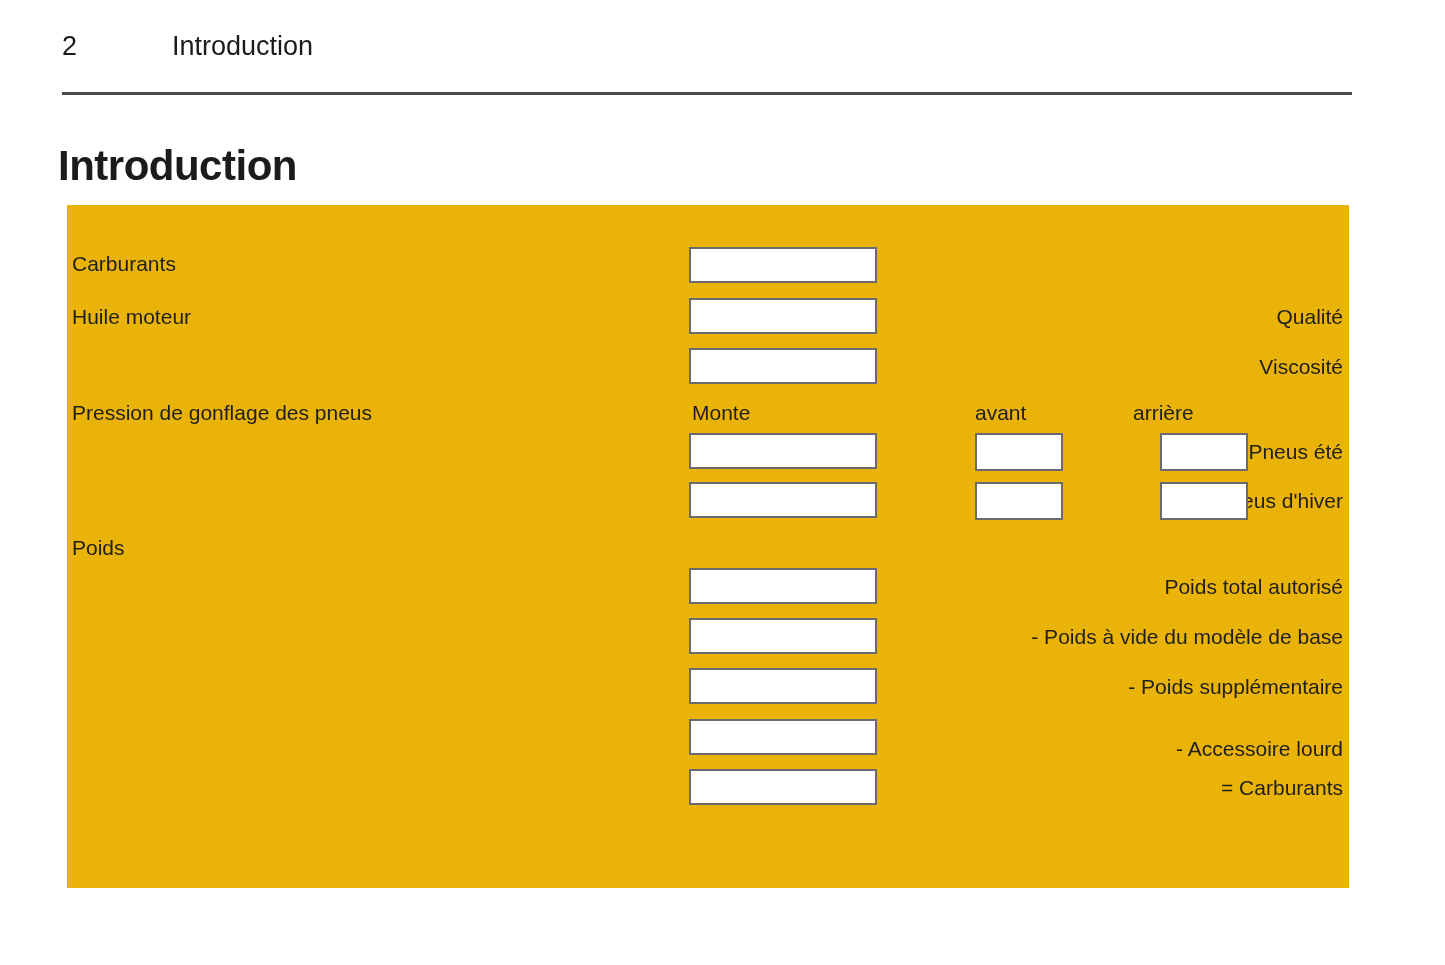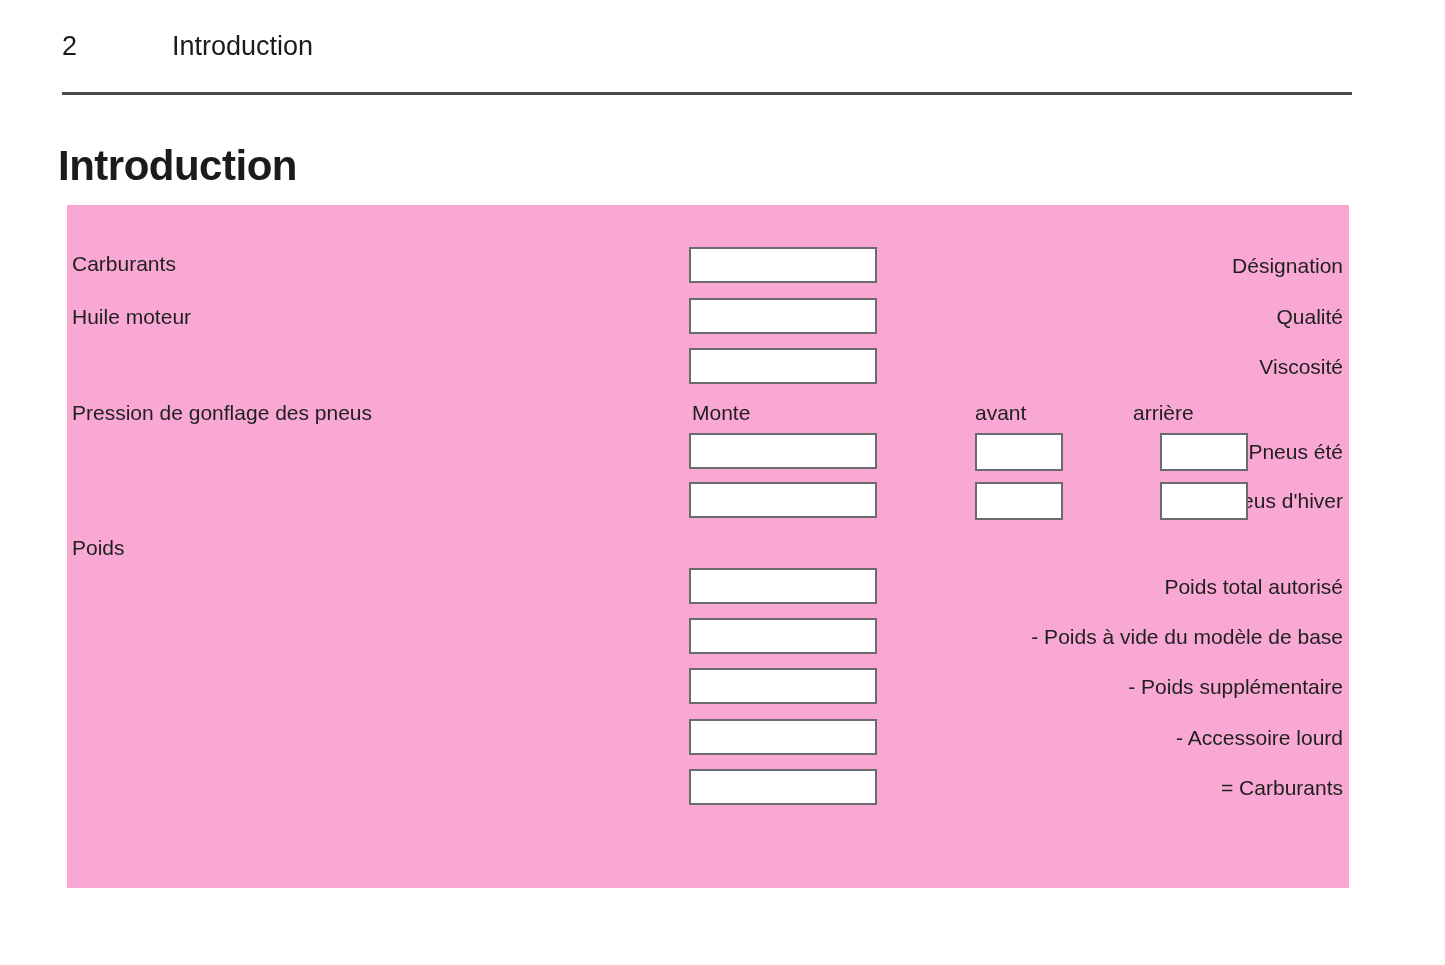--- a/index.html
+++ b/index.html
@@ -62,21 +62,21 @@
     letter-spacing: -0.5px;
   }
 
   
   #data-panel {
     position: absolute;
     left: 67px;
     top: 205px;
     width: 1282px;
     height: 683px;
-    background: #f9a8d4;
+    background: #eab308;
   }
 
   
   .section-label {
     position: absolute;
     left: 5px;
     font-size: 21px;
     line-height: 26px;
     color: #1f1f1f;
     white-space: nowrap;
@@ -152,21 +152,20 @@
 
   <div class="section-label" style="top:46px">Carburants</div>
   <div class="section-label" style="top:99px">Huile moteur</div>
   <div class="section-label" style="top:195px">Pression de gonflage des pneus</div>
   <div class="section-label" style="top:330px">Poids</div>
 
   <div class="column-header" style="left:625px;  top:195px">Monte</div>
   <div class="column-header" style="left:908px;  top:195px">avant</div>
   <div class="column-header" style="left:1066px; top:195px">arrière</div>
 
-  <div class="field-caption" style="top:48px">Désignation</div>
   <div class="field-box wide" style="top:42px">
     <input class="field-input" type="text" value="" style="">
   </div>
 
   <div class="field-caption" style="top:99px">Qualité</div>
   <div class="field-box wide" style="top:93px">
     <input class="field-input" type="text" value="" style="">
   </div>
 
   <div class="field-caption" style="top:149px">Viscosité</div>
@@ -204,21 +203,21 @@
   <div class="field-caption" style="top:419px">- Poids à vide du modèle de base</div>
   <div class="field-box wide" style="top:413px">
     <input class="field-input" type="text" value="" style="">
   </div>
 
   <div class="field-caption" style="top:469px">- Poids supplémentaire</div>
   <div class="field-box wide" style="top:463px">
     <input class="field-input" type="text" value="" style="">
   </div>
 
-  <div class="field-caption" style="top:520px">- Accessoire lourd</div>
+  <div class="field-caption" style="top:531px">- Accessoire lourd</div>
   <div class="field-box wide" style="top:514px">
     <input class="field-input" type="text" value="" style="">
   </div>
 
   <div class="field-caption" style="top:570px">= Carburants</div>
   <div class="field-box wide" style="top:564px">
     <input class="field-input" type="text" value="" style="">
   </div>
 
 </div>

